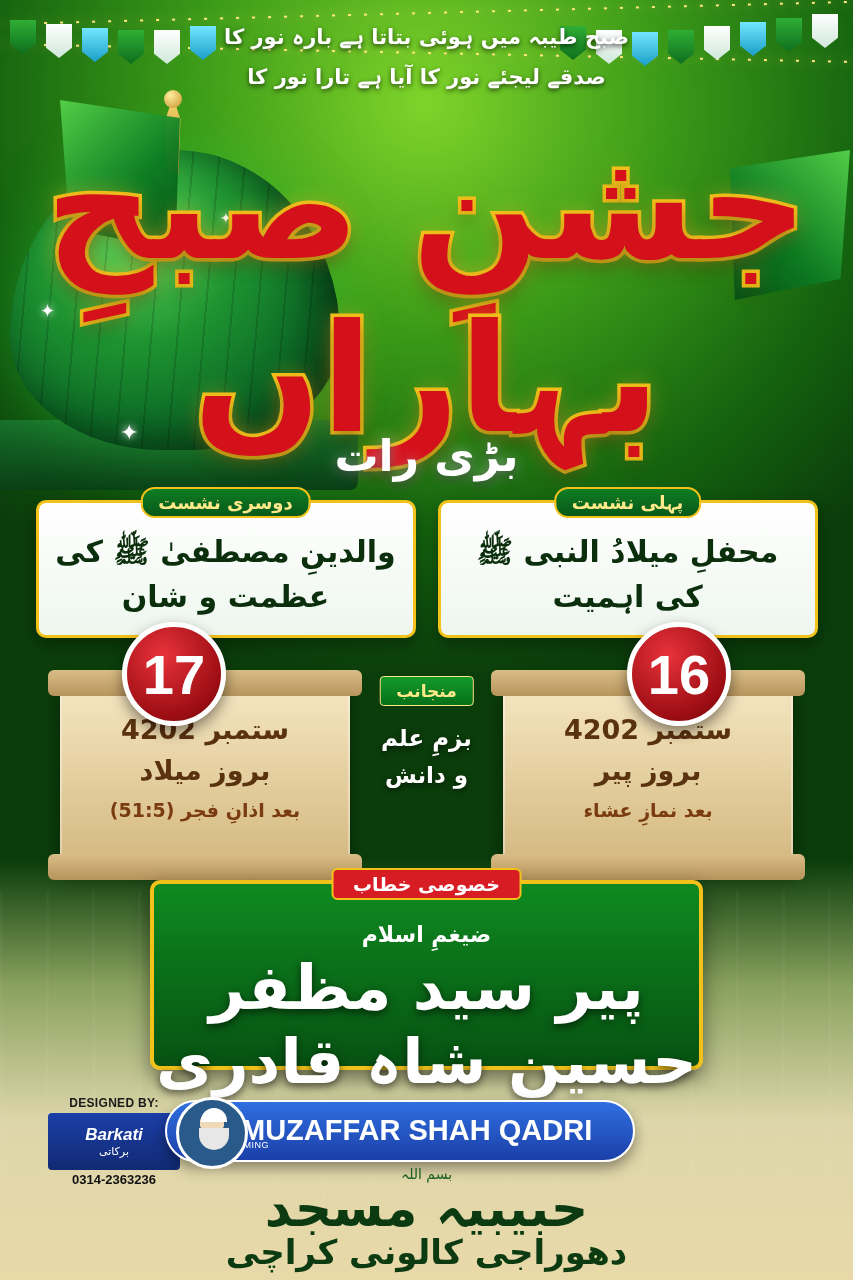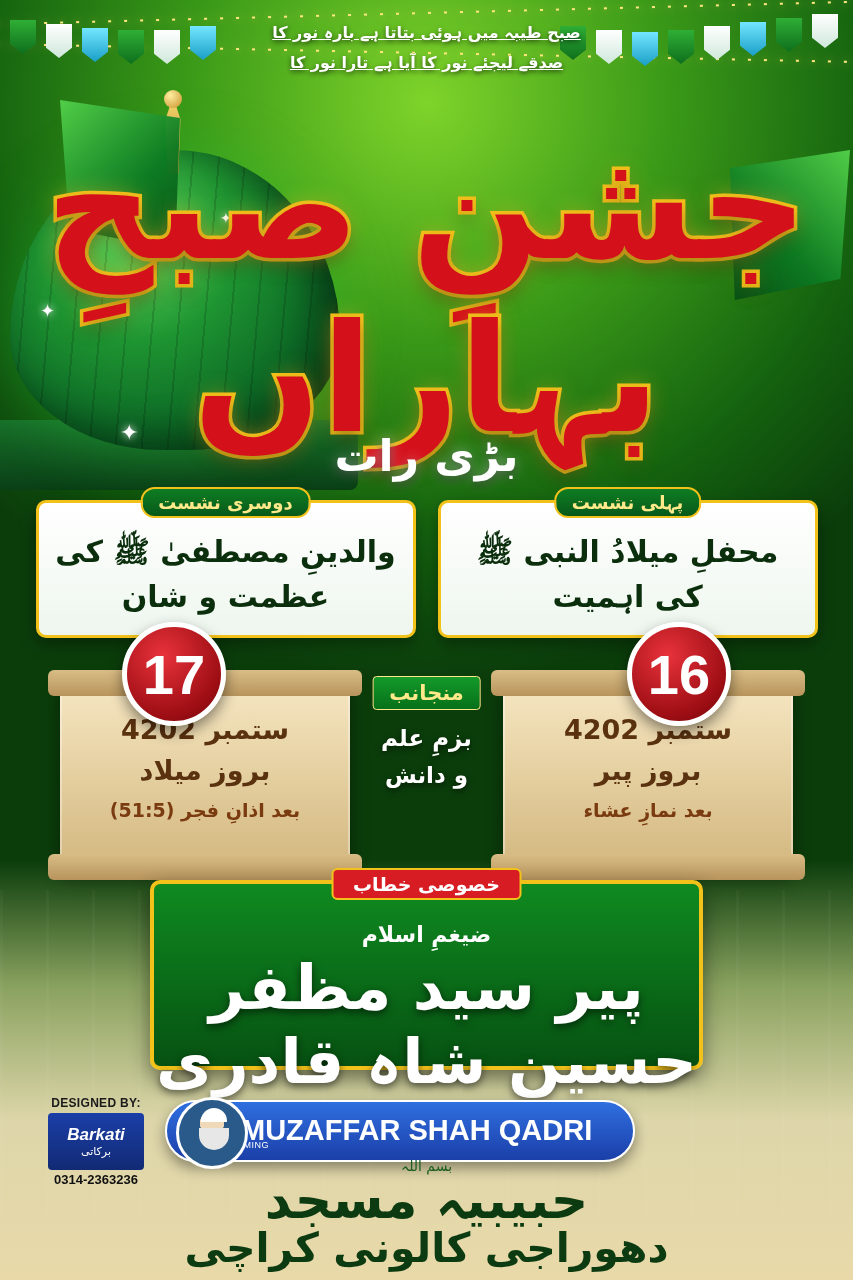--- a/index.html
+++ b/index.html
@@ -80,21 +80,21 @@
   }
 
   .sparkle { position:absolute; color:#fff; font-size: 18px; text-shadow: 0 0 8px #fff; }
 
   
   .urdu { font-family: "DejaVu Sans", sans-serif; direction: rtl; unicode-bidi: bidi-override; }
 
   .couplet {
     position:absolute; top: 18px; left: 50%; transform: translateX(-50%);
     width: 560px; text-align:center; color:#ffffff; line-height: 1.9;
-    font-size: 16px; text-shadow: 0 2px 5px rgba(0,0,0,.65); font-weight:bold;text-decoration:underline;
+    font-size: 21px; text-shadow: 0 2px 5px rgba(0,0,0,.65); font-weight:bold;
   }
 
   .title-main {
     position:absolute; top: 120px; left: 0; right: 0;
     text-align:center;
     font-size: 150px; font-weight: bold; line-height: 1.15;
     color: #d4101b;
     -webkit-text-stroke: 7px #f6c21a;
     paint-order: stroke fill;
     text-shadow: 0 0 22px rgba(255,200,40,.55), 0 8px 18px rgba(0,0,0,.45);
@@ -159,21 +159,21 @@
 
   .center-note {
     position:absolute; top: 80px; left: 50%; transform: translateX(-50%);
     width: 180px; text-align:center;
     color:#ffffff; font-size: 23px; font-weight:bold; line-height:1.6;
     text-shadow: 0 2px 6px rgba(0,0,0,.6);
   }
   .center-flag {
     position:absolute; top: 36px; left: 50%; transform: translateX(-50%);
     background: linear-gradient(180deg,#149a2a,#067019);
-    color:#ffe98a; font-size: 21px; font-weight:bold;
+    color:#ffe98a; font-size: 17px; font-weight:bold;
     padding: 4px 16px; border-radius: 4px; white-space:nowrap;
     border:1px solid #ffe98a;
   }
 
   
   .speaker-panel {
     position:absolute; left: 150px; right: 150px; top: 880px; height: 190px;
     background: linear-gradient(180deg,#0f8a20,#0a6b18 55%,#075212);
     border: 4px solid #f3c21a;
     border-radius: 10px;
@@ -214,40 +214,40 @@
   .speaker-photo {
     position:absolute; left: 176px; top: 1097px; width: 72px; height: 72px; border-radius:50%;
     background: radial-gradient(circle at 50% 35%, #f0d9b8 0 22%, #2a5a8a 23% 100%);
     border: 3px solid #ffffff; overflow:hidden;
   }
   .photo-cap { position:absolute; left: 22px; top: 8px; width: 26px; height: 14px; border-radius: 13px 13px 0 0; background:#fff; }
   .photo-beard { position:absolute; left: 20px; top: 28px; width: 30px; height: 22px; border-radius: 0 0 15px 15px; background:#e7e7e7; }
 
   
   .designed {
-    position:absolute; left: 48px; top: 1096px; width: 96px; text-align:center;
+    position:absolute; left: 48px; top: 1096px; width: 132px; text-align:center;
   }
   .designed-lbl { font-size: 12px; font-weight:bold; color:#1a1a1a; letter-spacing:.3px; }
   .designed-card {
     margin-top:3px; background: linear-gradient(180deg,#1b3fa8,#122a74);
     border-radius: 4px; color:#fff; padding: 12px 4px;
   }
   .designed-brand { font-size: 17px; font-style: italic; font-weight:bold; }
   .designed-urdu { font-size: 11px; }
   .designed-phone { margin-top:2px; font-size: 13px; font-weight:bold; color:#111; }
 
   
   .footer {
     position:absolute; left:0; right:0; bottom: 8px; text-align:center;
   }
   .footer-mark {
     font-size: 14px; font-weight:normal; color:#1b5e20; margin-bottom: -4px;
   }
   .footer-name { font-size: 52px; font-weight:bold; color:#0c3b12; letter-spacing:1px; }
-  .footer-loc { font-size: 41px; font-weight:bold; color:#0c3b12; margin-top:-6px; }
+  .footer-loc { font-size: 34px; font-weight:bold; color:#0c3b12; margin-top:-6px; }
 </style>
 </head>
 <body>
 
 <div class="poster">
 
   <div class="bg-bottom"></div>
   <div class="bg-arches"></div>
 
   <div class="dome-wrap">

